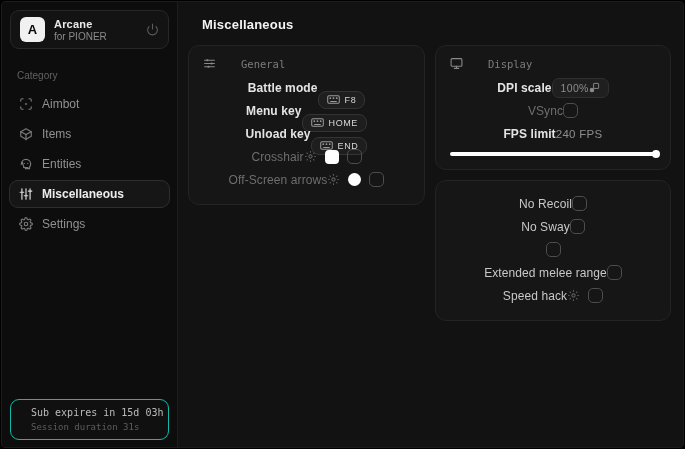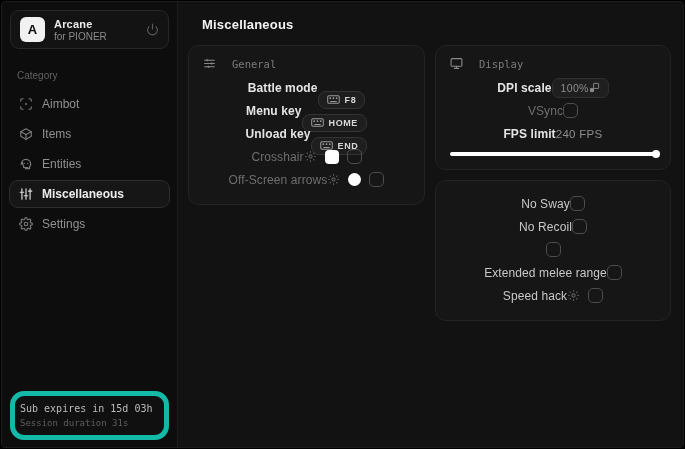--- a/index.html
+++ b/index.html
@@ -39,52 +39,52 @@
     height:28px; margin:1px 7px; padding:0 9px; border-radius:9px;
     display:flex; align-items:center; gap:9px;
     color:#919191; font-size:12px; border:1px solid transparent;
     cursor:default;
   }
   .nav-item .nicon { display:flex; color:#7a7a7a; }
   .nav-item.selected { background:#161616; border-color:#2d2d2d; color:#ededed; font-weight:bold; }
   .nav-item.selected .nicon { color:#dcdcdc; }
 
   .sidebar-footer {
-    margin:auto 8px 7px 8px; padding:7px 5px;
-    border:5px solid #14b8a6; border-radius:14px; background:#101010;
+    margin:auto 8px 7px 8px; padding:7px 20px;
+    border:1px solid #14b8a6; border-radius:9px; background:#101010;
   }
   .sub-line { font-family:"DejaVu Sans Mono", monospace; font-size:10px; color:#bcbcbc; white-space:nowrap; }
   .session-line { font-family:"DejaVu Sans Mono", monospace; font-size:9px; color:#5e5e5e; margin-top:4px; white-space:nowrap; }
 
   
   .main { position:absolute; left:176px; right:0; top:0; bottom:0; background:#121212; }
   .page-title { margin:15px 0 0 24px; font-size:13px; font-weight:bold; color:#f3f3f3; letter-spacing:.2px; }
   .columns { display:flex; align-items:flex-start; gap:10px; margin:13px 12px 0 10px; }
   .col-left { width:237px; flex:0 0 auto; }
   .col-right { flex:1; display:flex; flex-direction:column; gap:10px; }
 
   .panel {
     background:#161616; border:1px solid #242424; border-radius:11px;
     padding:11px 14px 13px 14px;
   }
   .panel-header {
-    display:flex; align-items:center; gap:16px; margin-bottom:6px;
+    display:flex; align-items:center; gap:25px; margin-bottom:6px;
     color:#7c7c7c; font-family:"DejaVu Sans Mono", monospace; font-size:10.5px;
   }
   .panel-header .picon { display:flex; color:#8a8a8a; }
 
   .row { display:flex; align-items:center; justify-content:center; height:23px; }
   .row-label { font-size:12px; font-weight:bold; color:#e4e4e4; letter-spacing:.1px; }
   .row-label.dim { color:#6e6e6e; font-weight:normal; }
   .row-label.mid { color:#c8c8c8; font-weight:normal; }
 
   .key-badge {
     display:inline-flex; align-items:center; gap:5px;
     background:#1e1e1e; border:1px solid #343434; border-radius:8px;
-    padding:3px 8px; font-size:9px; font-weight:bold; color:#d8d8d8; letter-spacing:.6px;margin-top:24px;
+    padding:3px 8px; font-size:9px; font-weight:normal; color:#d8d8d8; letter-spacing:.6px;margin-top:24px;
   }
   .key-badge .kicon { display:flex; color:#9a9a9a; }
 
   .controls { display:flex; align-items:center; gap:8px; }
   .gear-btn { display:flex; color:#5d5d5d; cursor:pointer; }
   .swatch-square { width:14px; height:14px; border-radius:4px; background:#ffffff; }
   .swatch-circle { width:13px; height:13px; border-radius:50%; background:#ffffff; }
   .checkbox {
     width:15px; height:15px; border:1.5px solid #4d4d4d; border-radius:5px;
     background:transparent;
@@ -324,25 +324,25 @@
             <span class="fps-value">240 FPS</span>
           </div>
           <div class="slider">
             <span class="slider-knob" style="left:100%;"></span>
           </div>
         </div>
 
         <div class="panel">
 
           <div class="row">
+            <span class="row-label mid">No Recoil</span>
+            <span class="checkbox"></span>
+          </div>
+          <div class="row">
             <span class="row-label mid">No Sway</span>
-            <span class="checkbox"></span>
-          </div>
-          <div class="row">
-            <span class="row-label mid">No Recoil</span>
             <span class="checkbox"></span>
           </div>
           <div class="row">
             <span class="checkbox"></span>
           </div>
           <div class="row">
             <span class="row-label mid">Extended melee range</span>
             <span class="checkbox"></span>
           </div>
           <div class="row">

